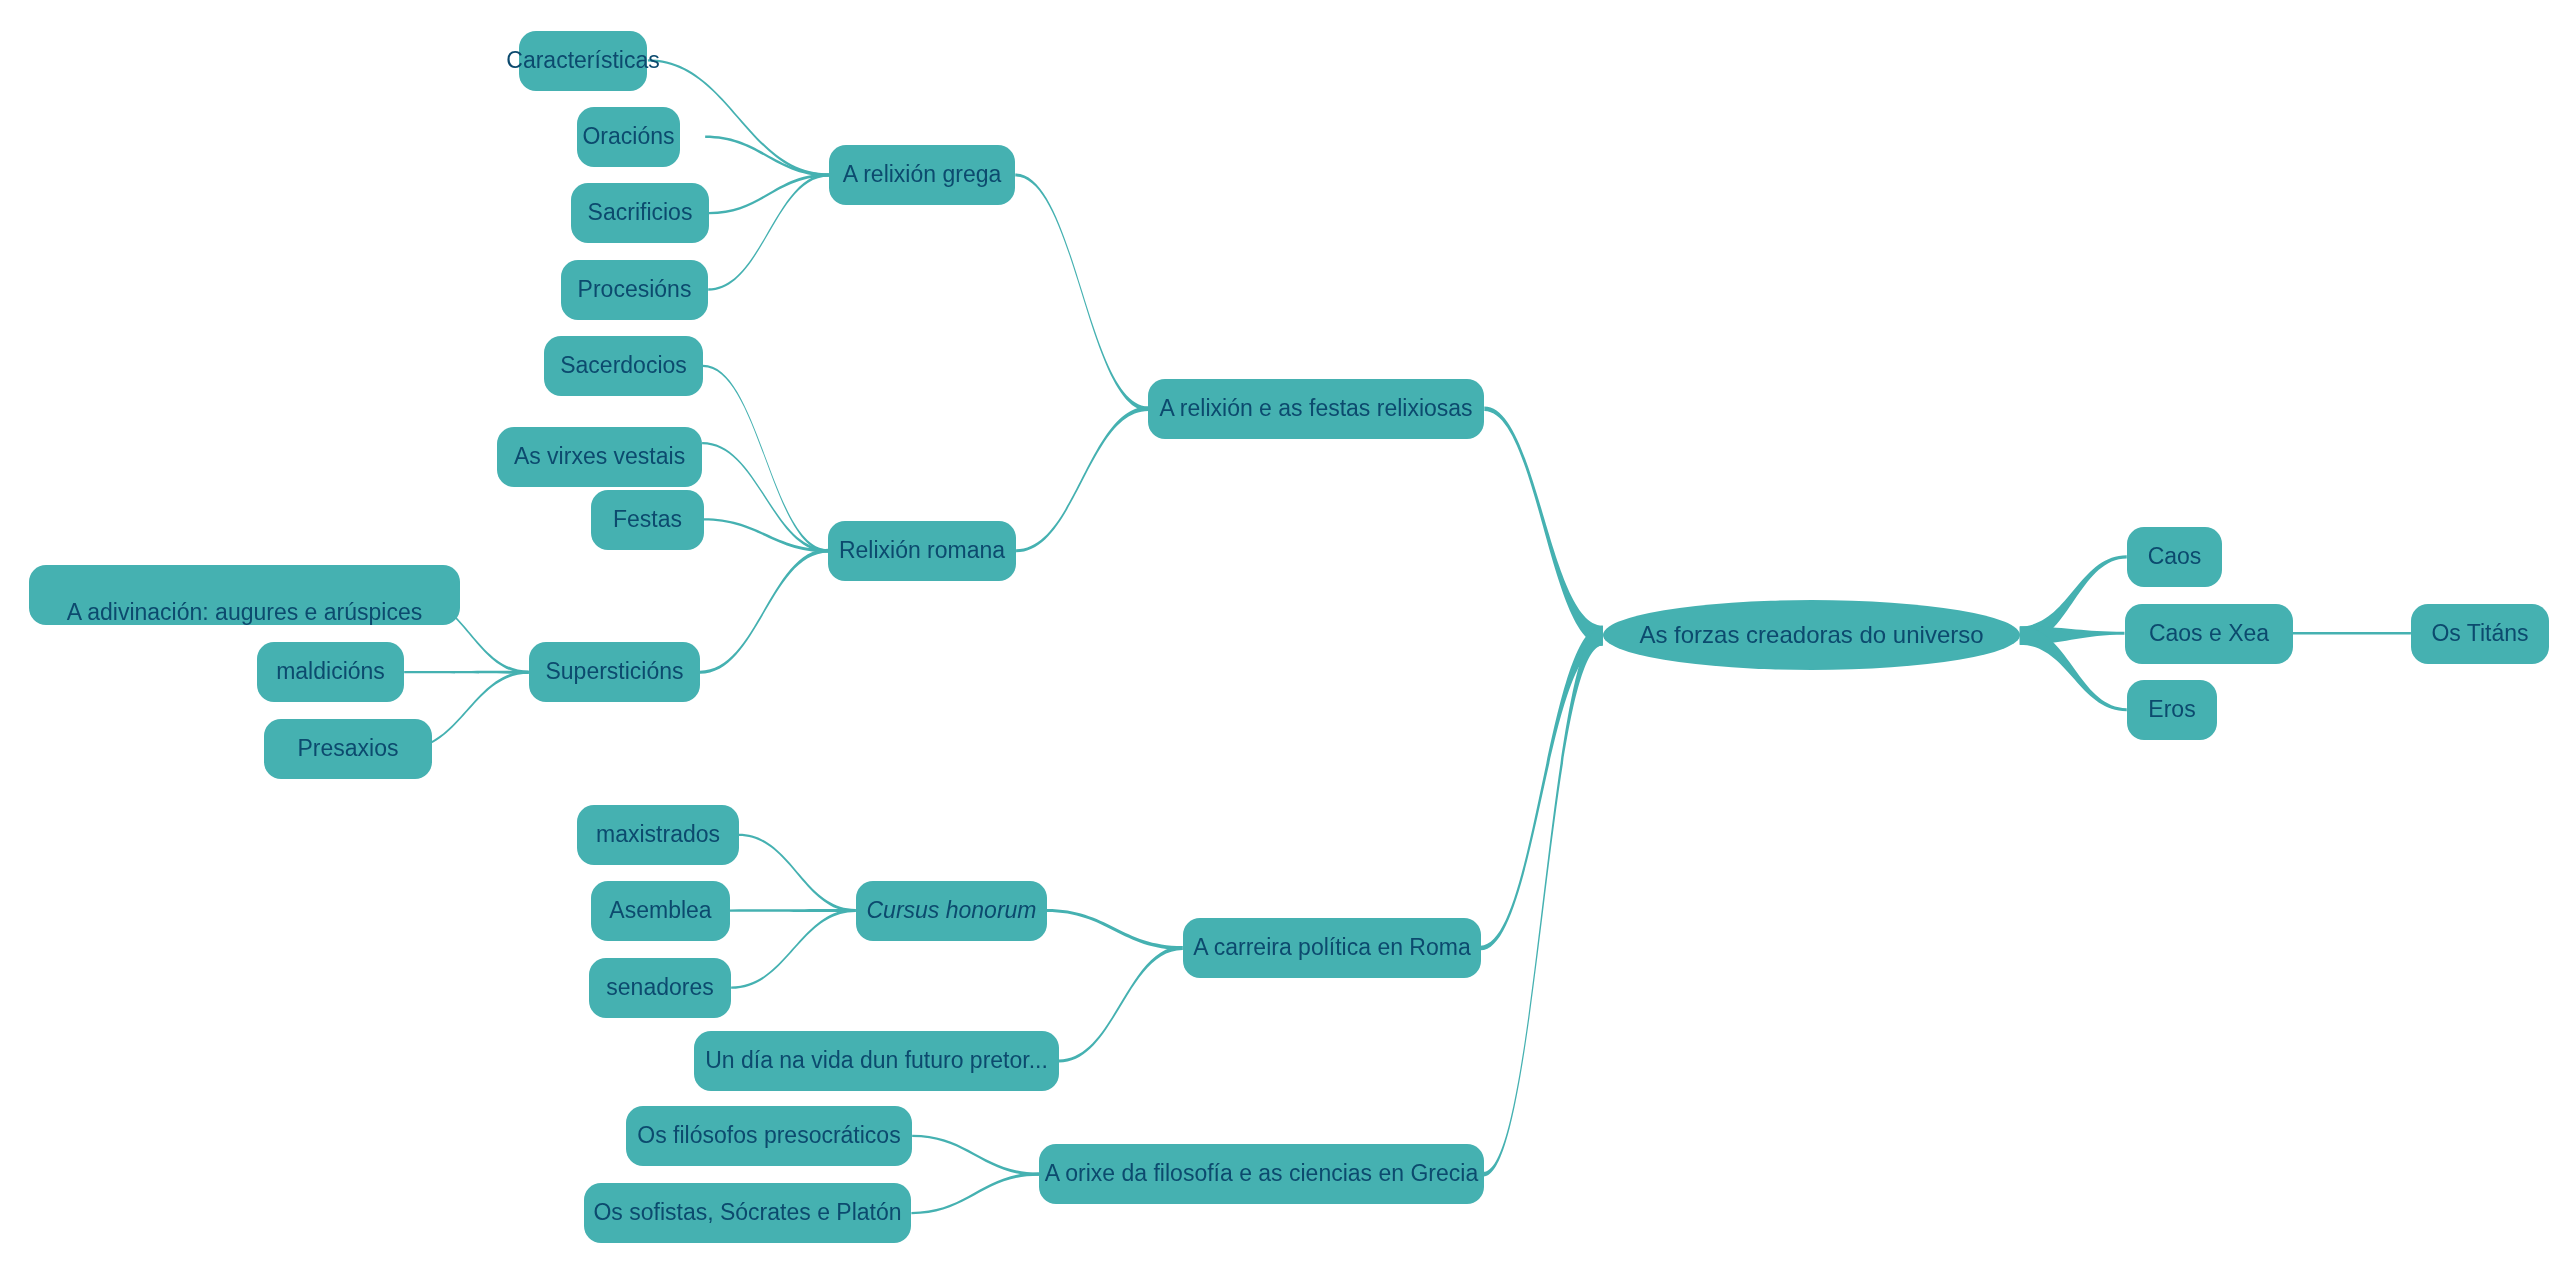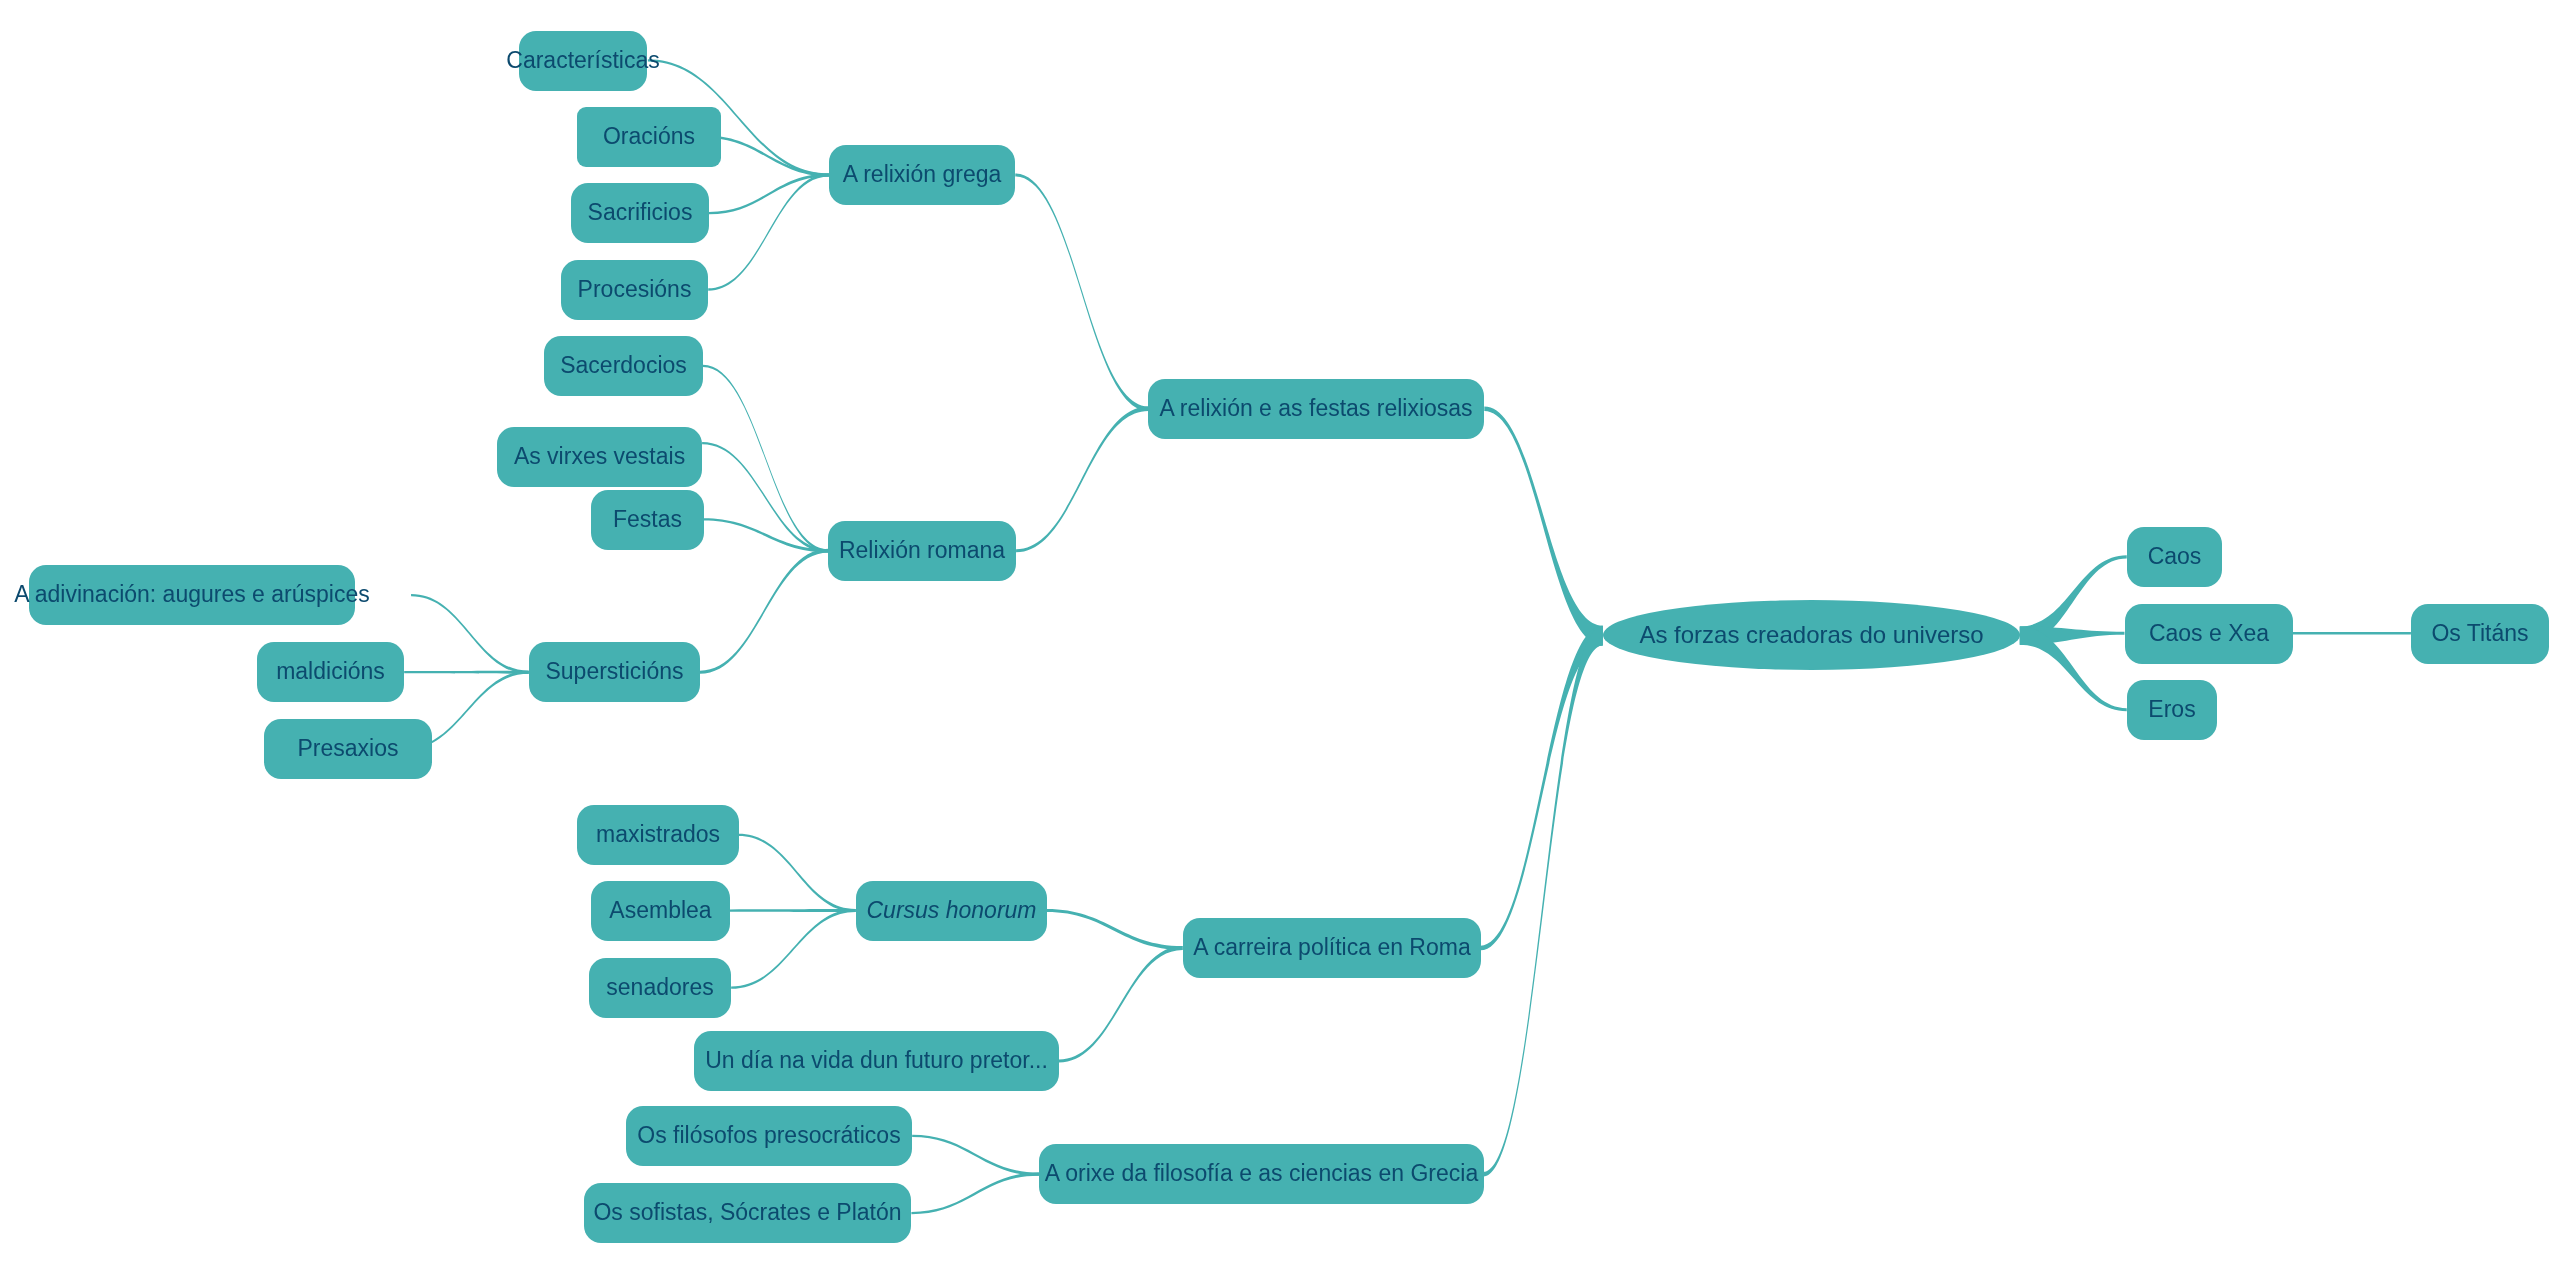--- a/index.html
+++ b/index.html
@@ -81,21 +81,21 @@
       <path d="M 2644 820 C 2707 820 2721 927 2784 927 L 2784 931 C 2721 931 2707 844 2644 844 Z" fill="#45B1B1" stroke="none"></path>
       <path d="M 3001 827.5 C 3070.75 827.5 3086.25 827.5 3156 827.5 L 3156 830.5 C 3086.25 830.5 3070.75 830.5 3001 830.5 Z" fill="#45B1B1" stroke="none"></path>
     </svg>
   <div id="nodes-layer">
       <div class="node root" style="left: 1603px; top: 600px; width: 417px; height: 70px;">
         <span>As forzas creadoras do universo</span>
       </div>
       <div class="node" style="left: 519px; top: 31px; width: 128px; height: 60px;">
         <span>Características</span>
       </div>
-      <div class="node" style="left: 577px; top: 107px; width: 144px; height: 60px; border-radius: 9px;">
+      <div class="node" style="left: 577px; top: 107px; width: 103px; height: 60px;">
         <span>Oracións</span>
       </div>
       <div class="node" style="left: 571px; top: 183px; width: 138px; height: 60px;">
         <span>Sacrificios</span>
       </div>
       <div class="node" style="left: 561px; top: 260px; width: 147px; height: 60px;">
         <span>Procesións</span>
       </div>
       <div class="node" style="left: 829px; top: 145px; width: 186px; height: 60px;">
         <span>A relixión grega</span>
@@ -105,21 +105,21 @@
       </div>
       <div class="node" style="left: 497px; top: 413px; width: 205px; height: 60px; margin-top: 14px;">
         <span>As virxes vestais</span>
       </div>
       <div class="node" style="left: 591px; top: 490px; width: 113px; height: 60px;">
         <span>Festas</span>
       </div>
       <div class="node" style="left: 828px; top: 521px; width: 188px; height: 60px;">
         <span>Relixión romana</span>
       </div>
-      <div class="node" style="left: 29px; top: 565px; width: 326px; height: 60px;">
+      <div class="node" style="left: 29px; top: 565px; width: 431px; height: 60px; align-items: flex-end;">
         <span>A adivinación: augures e arúspices</span>
       </div>
       <div class="node" style="left: 257px; top: 642px; width: 147px; height: 60px;">
         <span>maldicións</span>
       </div>
       <div class="node" style="left: 264px; top: 719px; width: 168px; height: 60px;">
         <span>Presaxios</span>
       </div>
       <div class="node" style="left: 529px; top: 642px; width: 171px; height: 60px;">
         <span>Supersticións</span>

